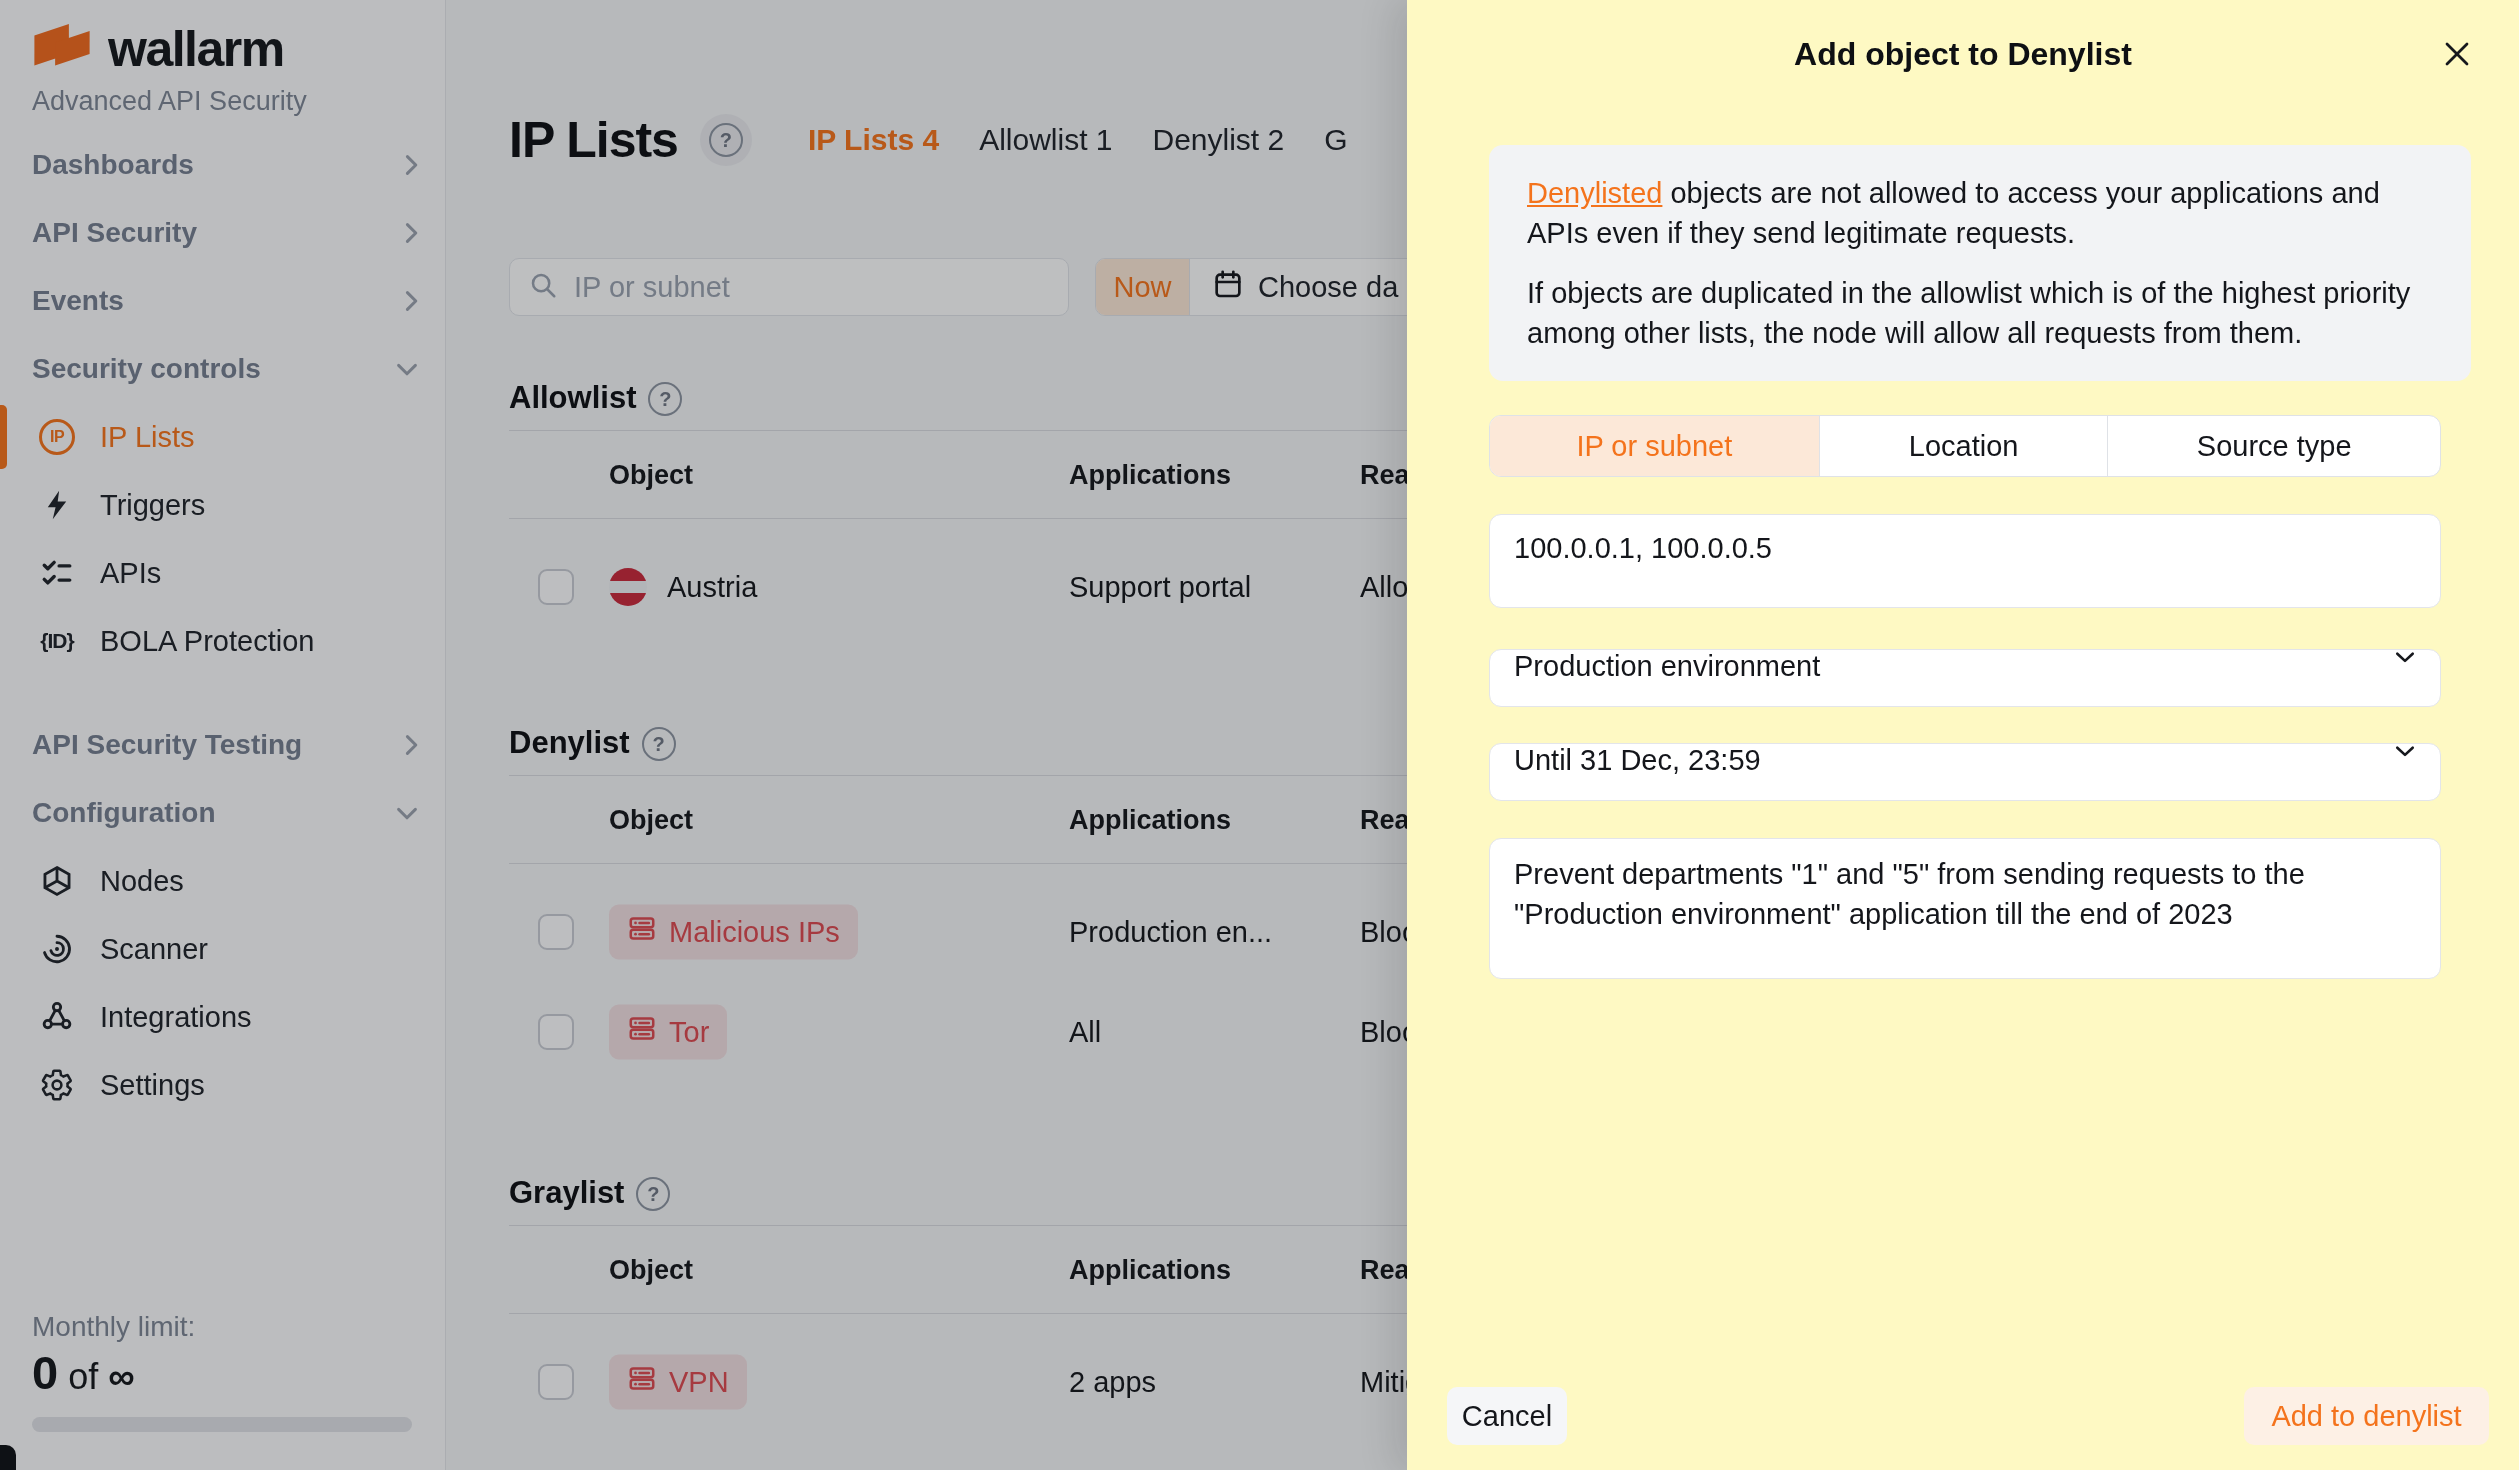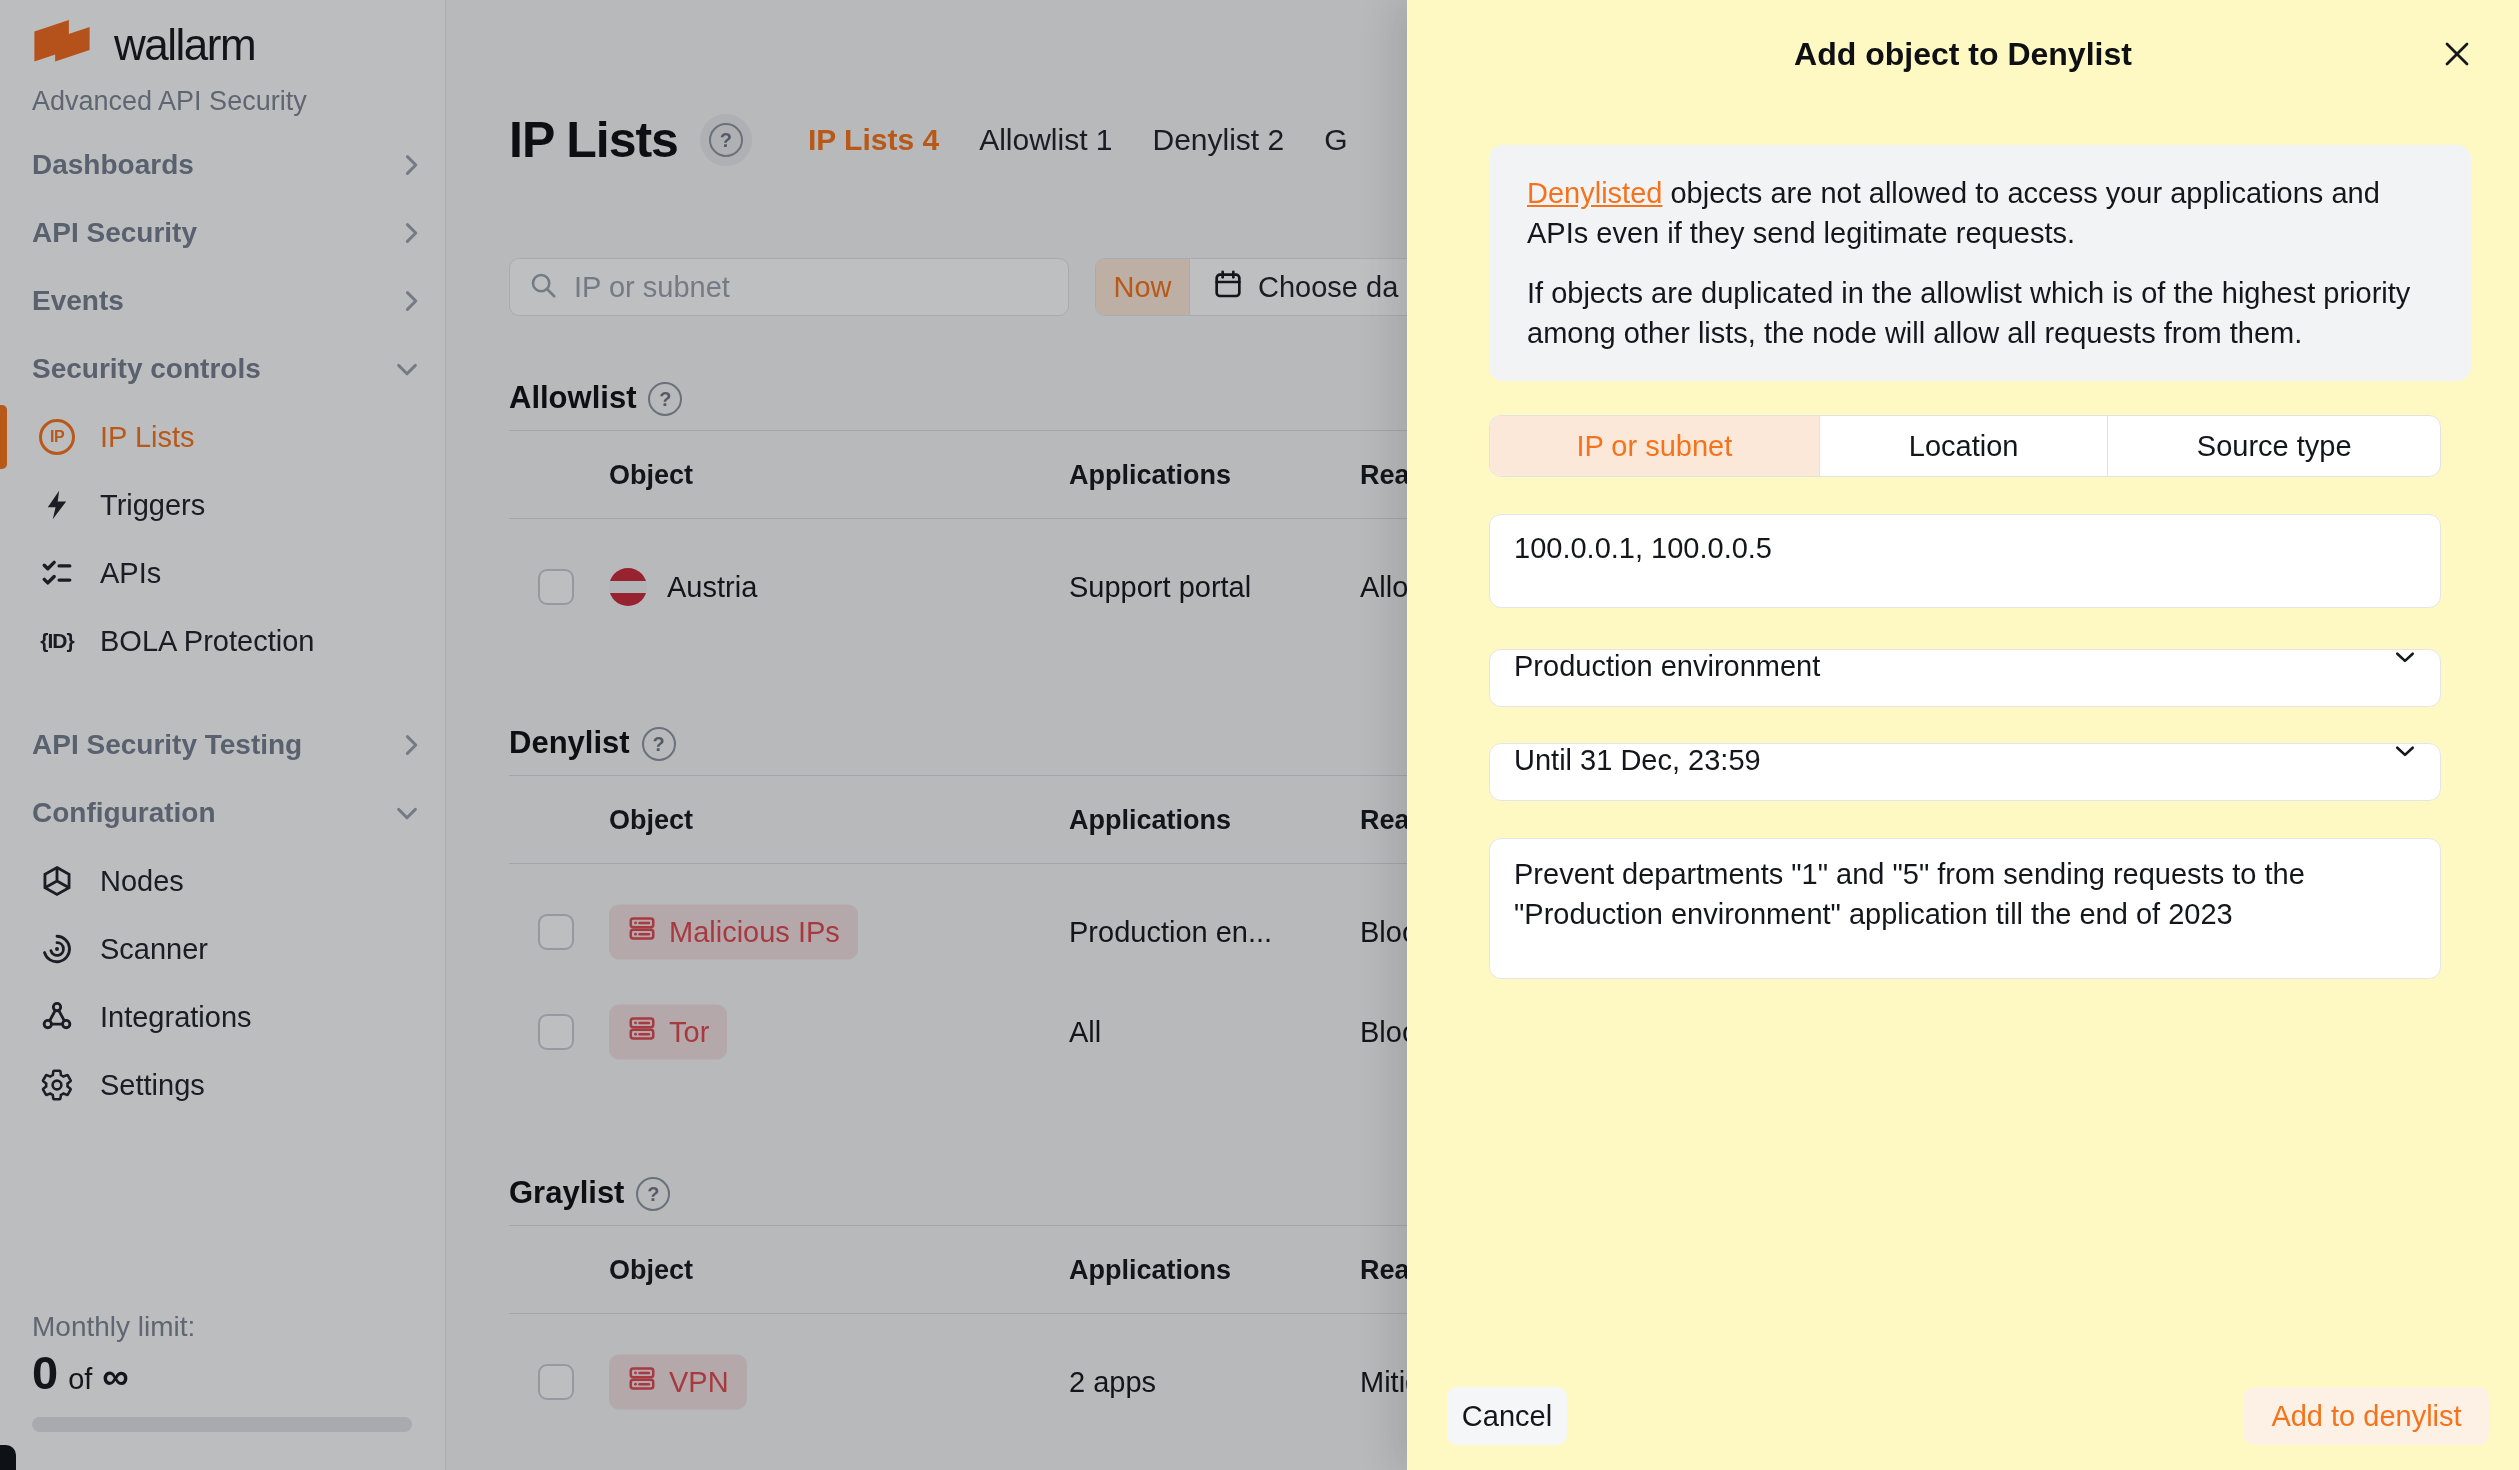--- a/index.html
+++ b/index.html
@@ -11,37 +11,37 @@
   body{
     width:2519px;height:1471px;position:relative;overflow:hidden;
     background:#F3F4F6;
     font-family:"Liberation Sans","DejaVu Sans",sans-serif;
     color:#15171C;
   }
 
   
   .sidebar{position:absolute;left:0;top:0;bottom:0;width:446px;background:#FAFAFB;border-right:1.5px solid #E3E5E9;}
   .logo-row{position:absolute;top:20px;left:30px;display:flex;align-items:center;gap:14px;}
-  .logo-text{font-size:44px;font-weight:400;color:#15171C;letter-spacing:-1.5px;margin-left:6px;}
+  .logo-text{font-size:50px;font-weight:700;color:#15171C;letter-spacing:-1.5px;}
   .logo-sub{position:absolute;top:86px;left:32px;font-size:27px;color:#7C8594;}
   .nav{position:absolute;top:131px;left:0;right:0;}
   .nav-item{position:relative;height:68px;display:flex;align-items:center;padding:0 26px 0 32px;cursor:pointer;}
   .nav-item.group{color:#757E8F;font-weight:700;font-size:28px;}
   .nav-item.sub{color:#20242B;font-size:29px;gap:22px;padding-left:36px;}
   .nav-item.sub .nicon{width:42px;height:42px;display:flex;align-items:center;justify-content:center;flex:0 0 42px;}
   .nav-item .chev{margin-left:auto;display:flex;align-items:center;}
   .nav-item.active{color:var(--accent);}
   .active-bar{position:absolute;left:0;top:2px;height:64px;width:7px;background:var(--accent);border-radius:0 5px 5px 0;}
   .nav-gap{height:36px;}
   .ip-badge-icon{width:36px;height:36px;border:3px solid var(--accent);border-radius:50%;display:flex;align-items:center;justify-content:center;font-size:16px;font-weight:700;color:var(--accent);letter-spacing:-0.5px;}
   .bola-glyph{font-size:21px;font-weight:700;letter-spacing:-1px;color:#20242B;}
   .limit-label{position:absolute;left:32px;top:1311px;font-size:28px;color:#7C8594;}
   .limit-value{position:absolute;left:32px;top:1345px;display:flex;align-items:baseline;gap:10px;color:#15171C;}
   .limit-value .num{font-size:47px;font-weight:800;}
-  .limit-value .of{font-size:29px;}
+  .limit-value .of{font-size:36px;}
   .limit-value .inf{font-size:37px;font-weight:700;}
   .limit-bar{position:absolute;left:32px;top:1417px;width:380px;height:15px;border-radius:8px;background:#DFE1E6;}
   .corner-chip{position:absolute;left:0;bottom:0;width:16px;height:26px;background:#101216;border-radius:0 10px 0 0;}
 
   
   .main{position:absolute;left:446px;top:0;right:0;bottom:0;background:#F3F4F6;overflow:hidden;}
   .page-head{position:absolute;top:111px;left:63px;display:flex;align-items:center;}
   .page-title{font-size:50px;font-weight:800;color:#0E1013;letter-spacing:-1px;}
   .help-big{width:52px;height:52px;border-radius:50%;background:#E8E9ED;display:flex;align-items:center;justify-content:center;margin-left:22px;cursor:pointer;flex:0 0 52px;}
   .help-ring{width:34px;height:34px;border-radius:50%;border:2.5px solid #8B93A0;color:#6F7683;display:flex;align-items:center;justify-content:center;font-size:20px;font-weight:700;}

